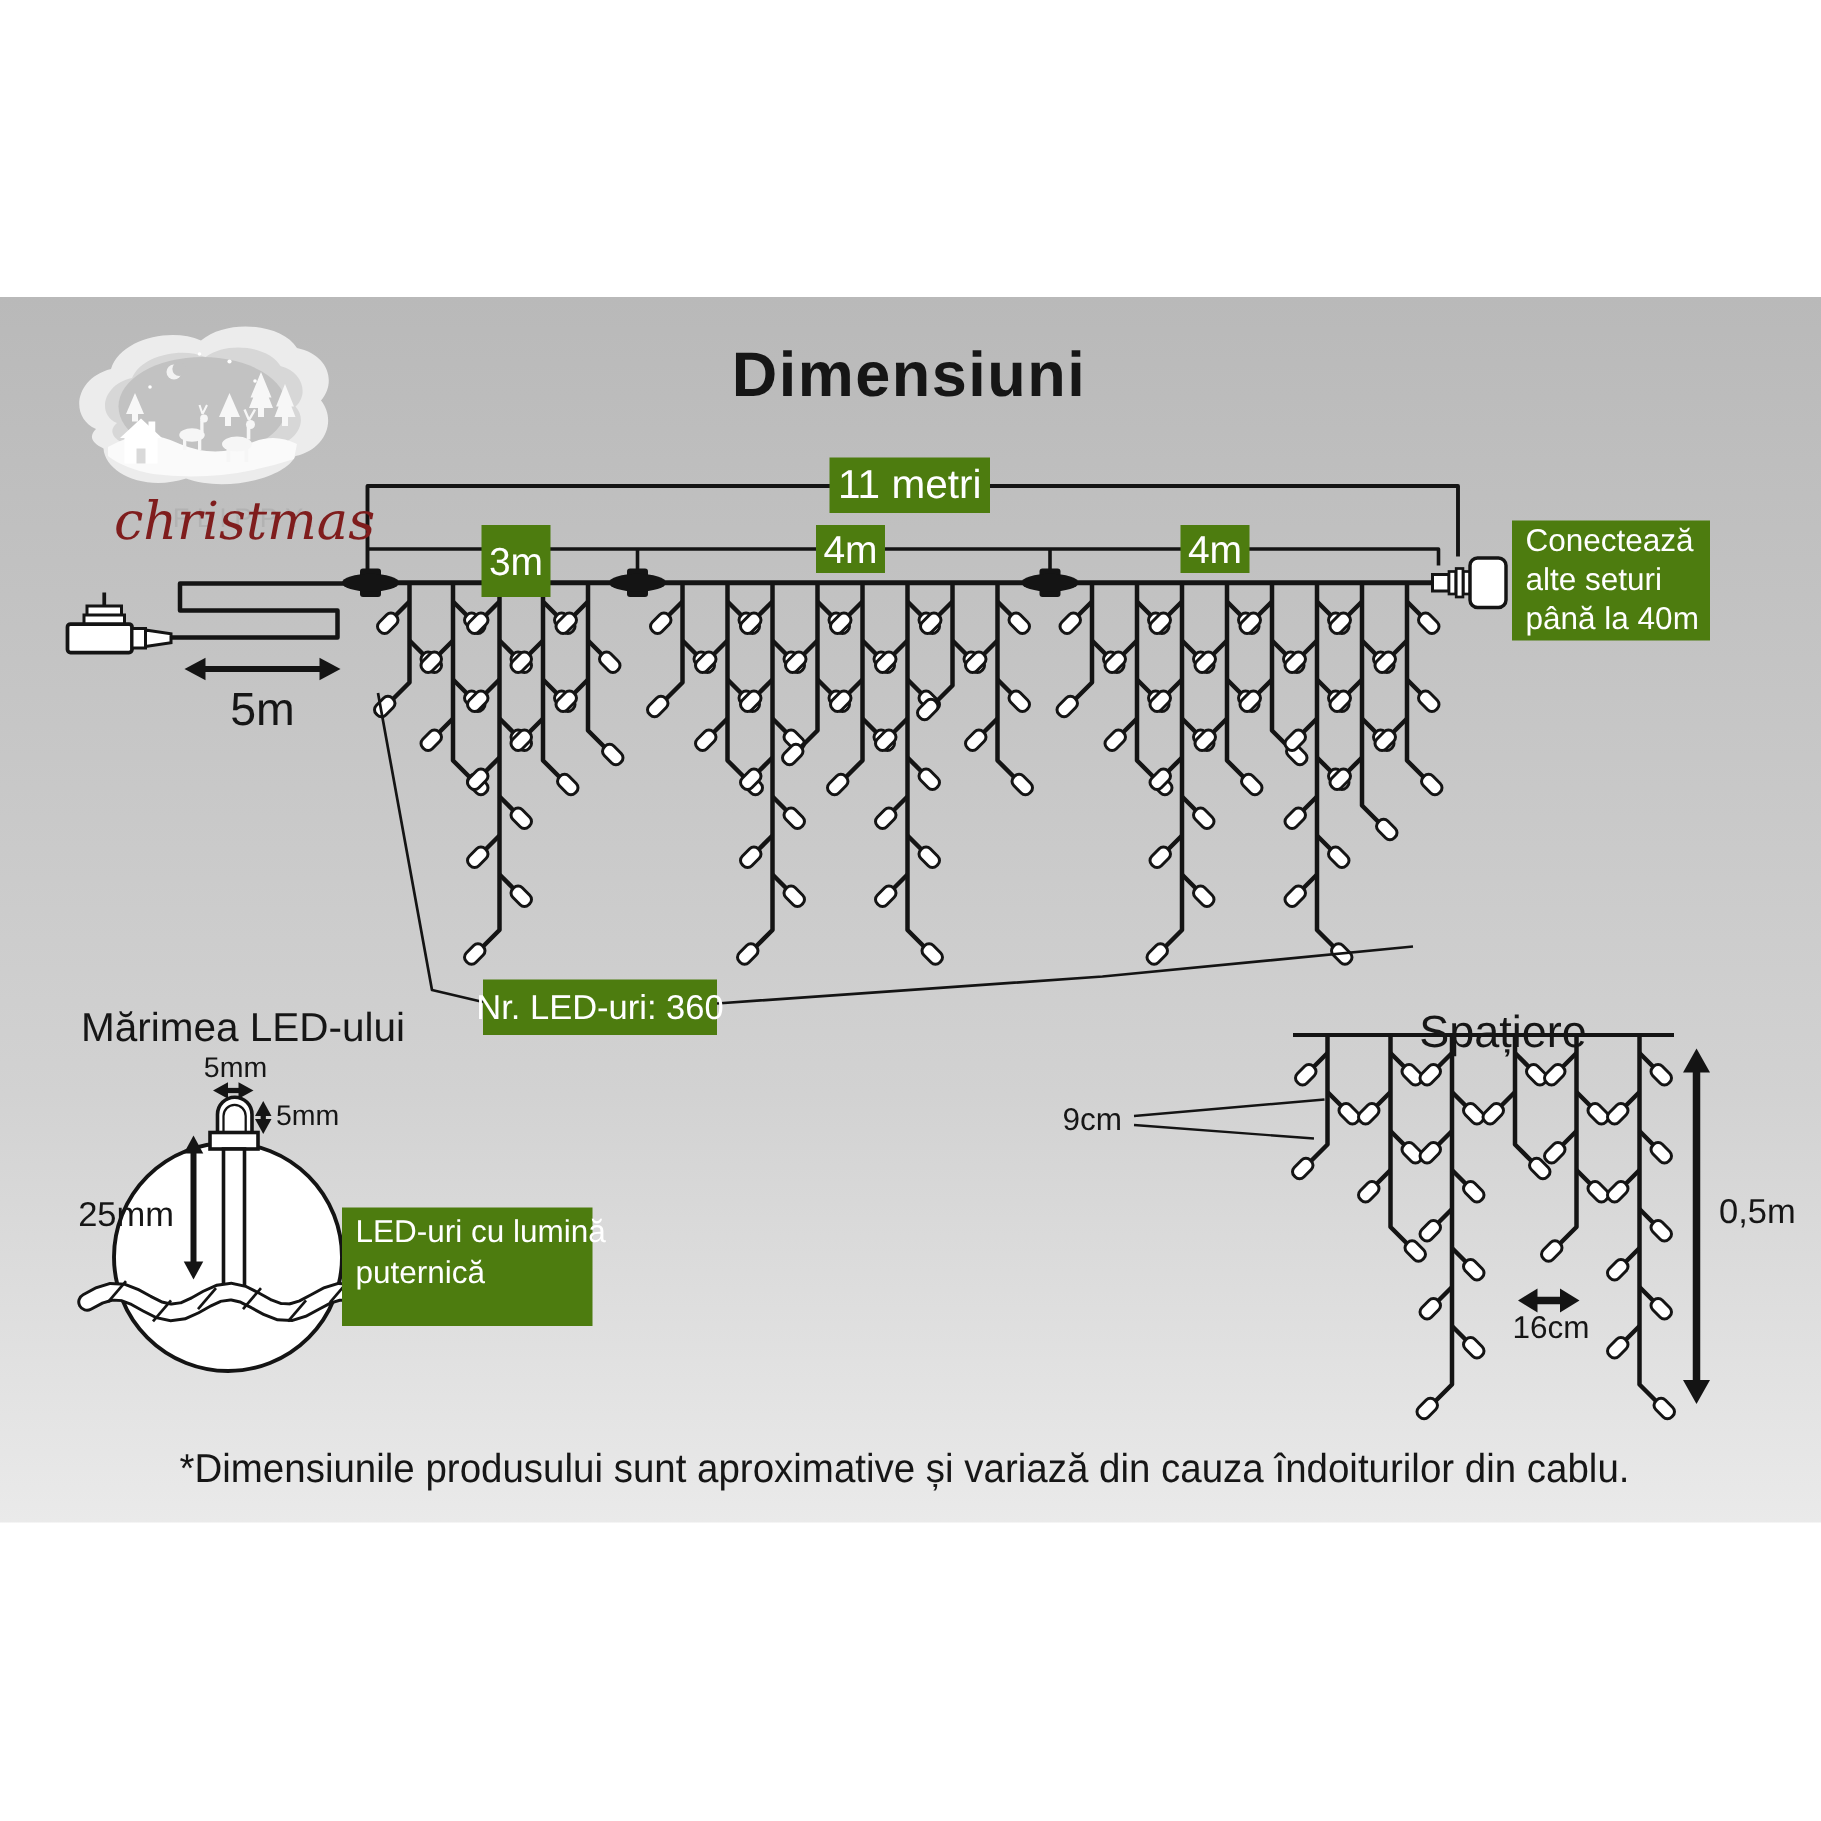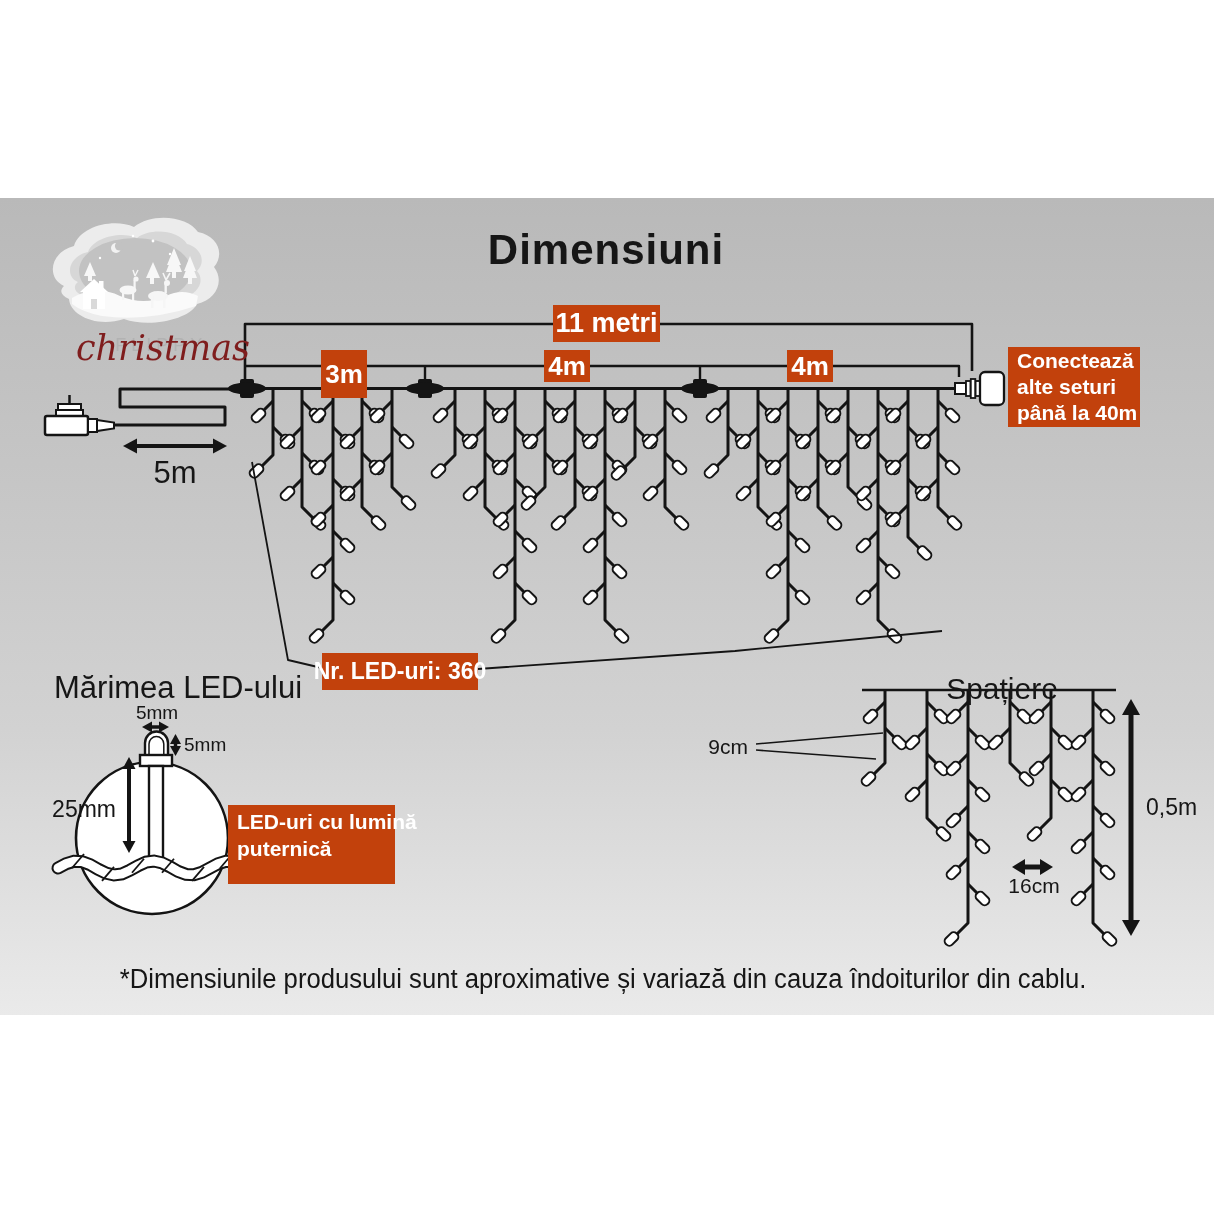--- a/index.html
+++ b/index.html
@@ -6,22 +6,22 @@
   #canvas{position:relative;width:1214px;height:1214px;background:#ffffff;overflow:hidden;
           font-family:"Liberation Sans","DejaVu Sans",sans-serif;color:#161616;}
   #graypanel{position:absolute;left:0;top:198px;width:1214px;height:817px;
              background:linear-gradient(180deg,#b9b9b9 0%,#c6c6c6 35%,#d2d2d2 65%,#eaeaea 100%);}
   #diagram,#logo-svg{position:absolute;pointer-events:none;}
   #diagram{left:0;top:0;}
   #logo-svg{left:28px;top:206px;}
   .txt{position:absolute;white-space:nowrap;color:#161616;}
   .center{transform:translateX(-50%);}
   .rightal{transform:translateX(-100%);}
-  .box{position:absolute;background:#c2410c;color:#ffffff;display:flex;
-       align-items:center;justify-content:center;white-space:nowrap;font-weight:bold;}
+  .box{position:absolute;background:#4d7c0f;color:#ffffff;display:flex;
+       align-items:center;justify-content:center;white-space:nowrap;}
   .box.leftal{justify-content:flex-start;align-items:flex-start;flex-direction:column;}
   #title{font-size:42px;font-weight:bold;letter-spacing:1px;}
   #flippy{font-size:18px;letter-spacing:5px;color:#b2b2b2;}
   #christmas{font-size:35px;font-style:italic;color:#7f1d1d;font-family:"DejaVu Serif",serif;}
   #footnote{font-size:27px;transform:translateX(-50%) scaleX(.95);}
 </style>
 </head>
 <body>
 
 <div id="canvas">
@@ -444,21 +444,21 @@
   <div class="box leftal" style="left:1008px;top:347px;width:132px;height:80px;font-size:21px;line-height:26px;padding:1px 0 0 9px;box-sizing:border-box;">
     <span>Conectează</span>
     <span>alte seturi</span>
     <span>până la 40m</span>
   </div>
 
   <div class="txt center" style="left:175px;top:455px;font-size:31px;">5m</div>
 
   <div class="box" style="left:322px;top:653px;width:156px;height:37px;font-size:23px;">Nr. LED-uri: 360</div>
 
-  <div class="txt" style="left:54px;top:670px;font-size:31px;">Mărimea LED-ului</div>
+  <div class="txt" style="left:54px;top:670px;font-size:27px;">Mărimea LED-ului</div>
   <div class="txt center" style="left:157px;top:702px;font-size:19px;">5mm</div>
   <div class="txt" style="left:184px;top:734px;font-size:19px;">5mm</div>
   <div class="txt rightal" style="left:116px;top:796px;font-size:23px;">25mm</div>
   <div class="box leftal" style="left:228px;top:805px;width:167px;height:79px;font-size:21px;line-height:27px;padding:3px 0 0 9px;box-sizing:border-box;">
     <span>LED-uri cu lumină</span>
     <span>puternică</span>
   </div>
 
   <div class="txt center" style="left:1002px;top:672px;font-size:30px;">Spațiere</div>
   <div class="txt rightal" style="left:748px;top:735px;font-size:21px;">9cm</div>

